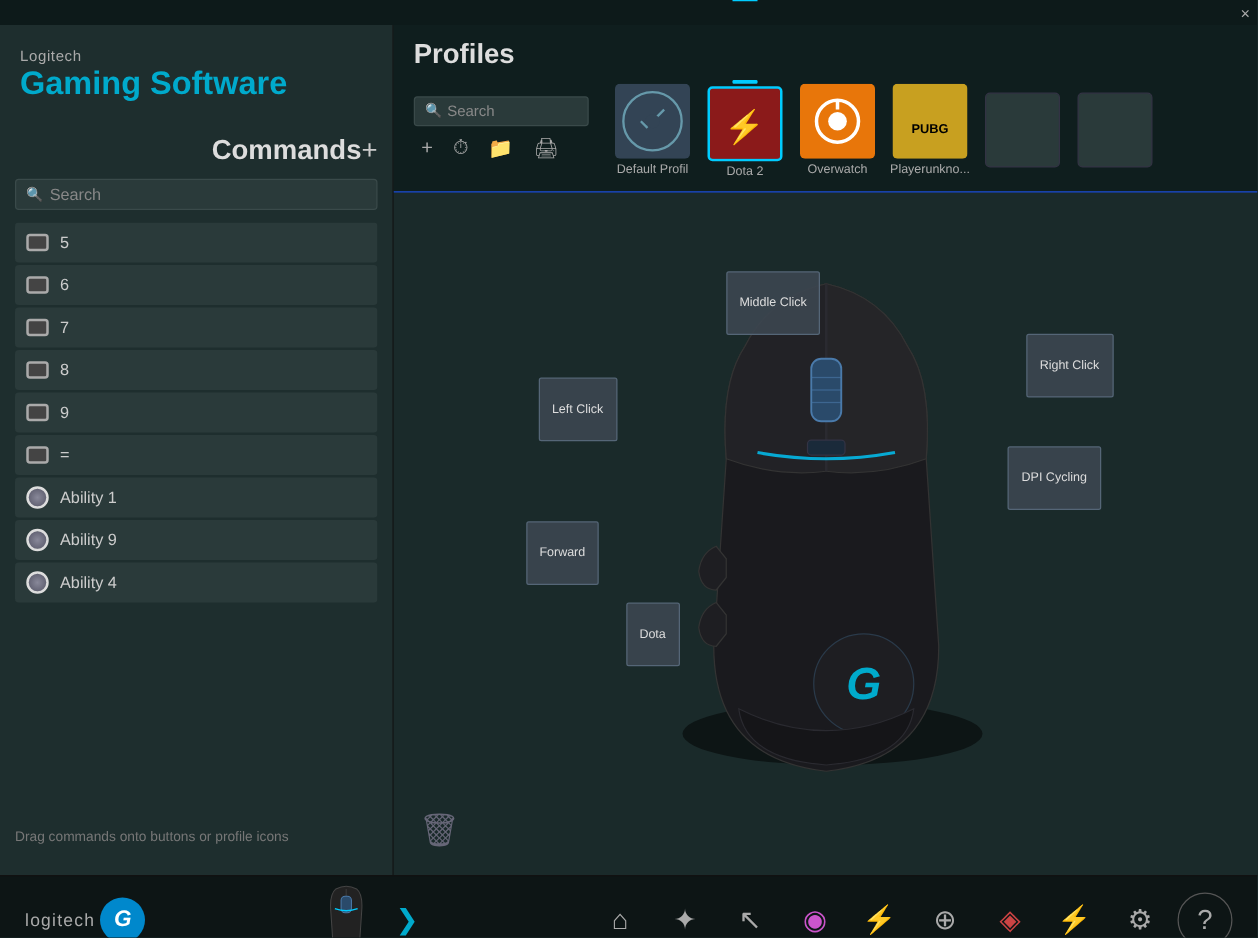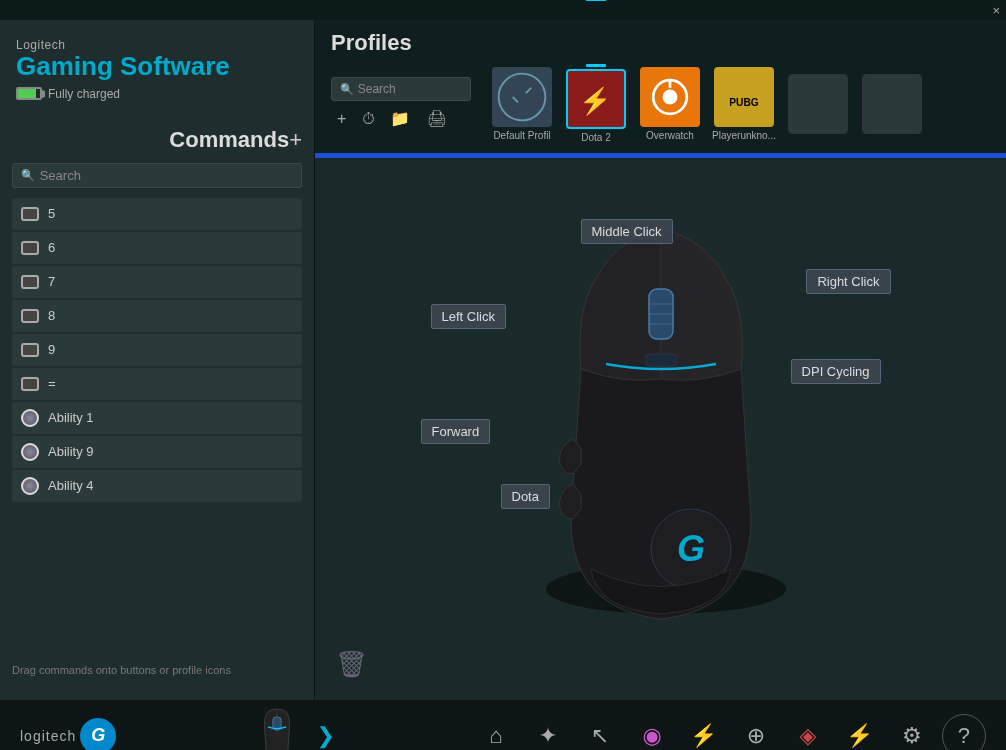--- a/index.html
+++ b/index.html
@@ -206,21 +206,21 @@
       flex-direction: column;
     }
 
     
     #profiles-bar {
       background: #0f1e1e;
       padding: 10px 16px;
       display: flex;
       flex-direction: column;
       gap: 8px;
-      border-bottom: 5px solid #1d4ed8;
+      border-bottom: 1px solid #1d4ed8;
     }
     #profiles-title {
       font-size: 22px;
       color: #ddd;
       font-weight: bold;
     }
     #profiles-row {
       display: flex;
       align-items: center;
       gap: 8px;
@@ -345,22 +345,22 @@
       width: 400px;
       height: 480px;
     }
 
     
     .mouse-label {
       position: absolute;
       background: rgba(60,70,80,0.9);
       border: 1px solid #556677;
       color: #ddd;
-      font-size: 13px;
-      padding: 4px 10px;
+      font-size: 10px;
+      padding: 19px 10px;
       border-radius: 2px;
       white-space: nowrap;
       cursor: pointer;
     }
     .mouse-label::after {
       content: '';
       position: absolute;
       background: #556677;
     }
 
@@ -469,24 +469,20 @@
 <div id="title-bar">
   <span id="close-btn">×</span>
 </div>
 
 <div id="main-container">
 
   <div id="left-panel">
     <div id="app-header">
       <div id="app-brand">Logitech</div>
       <div id="app-title">Gaming Software</div>
-      <div id="battery-row">
-        <span id="battery-icon"></span>
-        <span id="battery-label">Fully charged</span>
-      </div>
     </div>
 
     <div id="commands-section">
       <div id="commands-header">
         <span id="commands-title">Commands</span>
         <button id="add-command-btn">+</button>
       </div>
 
       <div id="search-box">
         <span id="search-icon-span">🔍</span>

